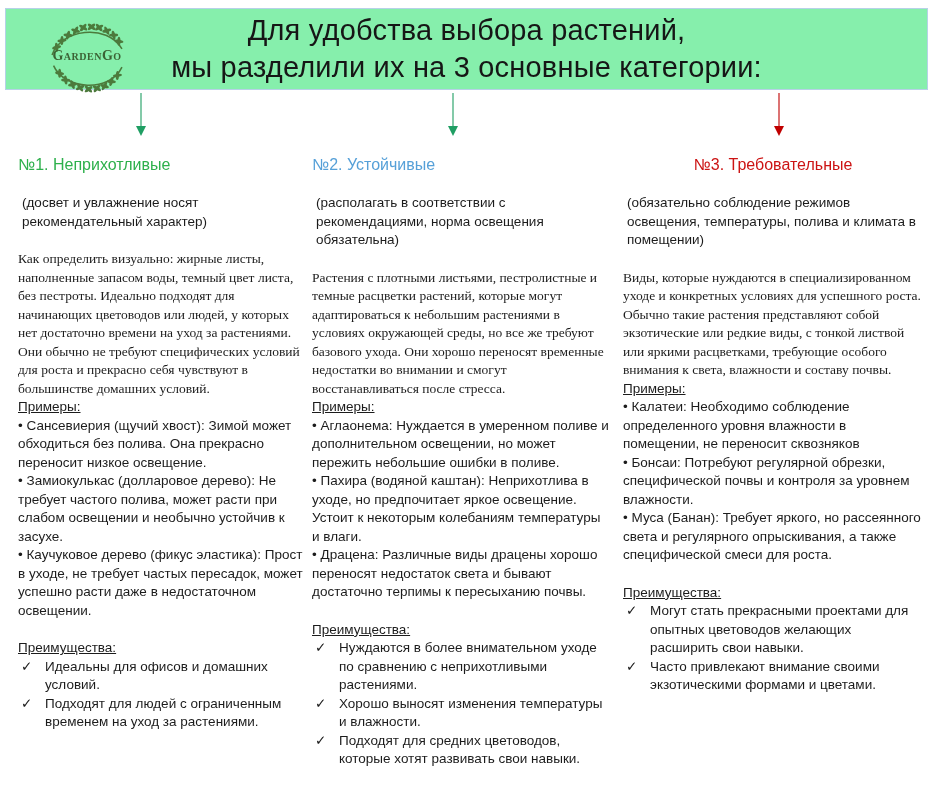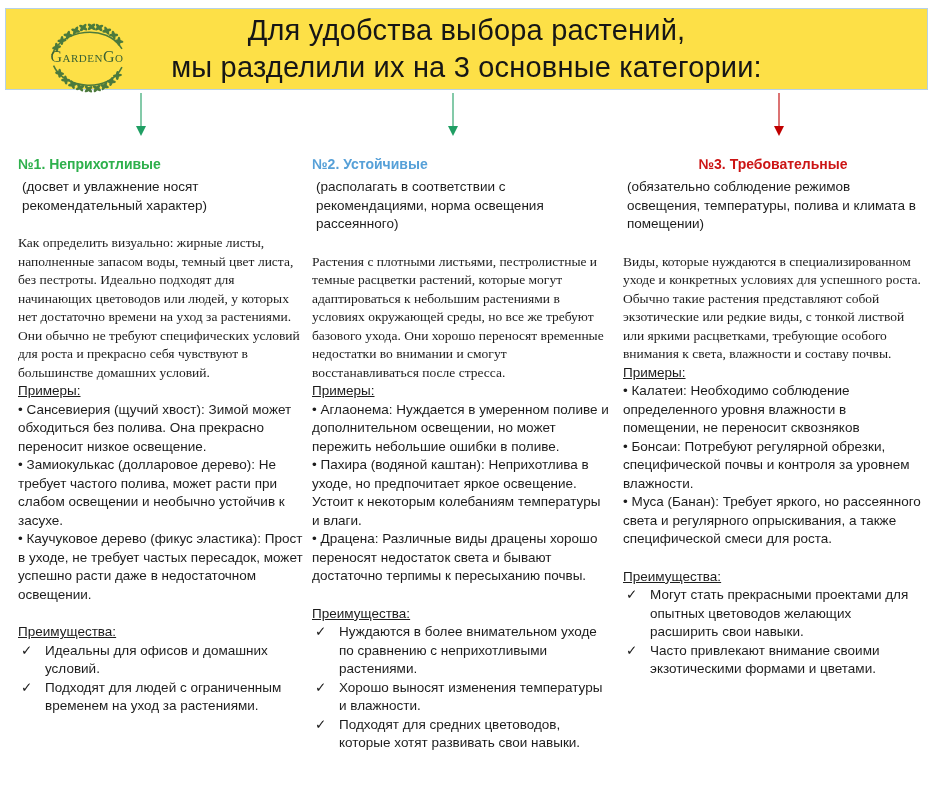--- a/index.html
+++ b/index.html
@@ -9,21 +9,21 @@
     background: #ffffff;
     font-family: "Liberation Sans", sans-serif;
     color: #1c1c1c;
     position: relative;
     overflow: hidden;
   }
 
   
   .banner {
     position: absolute; left: 5px; top: 8px; width: 923px; height: 82px;
-    background: #fde047;
+    background: #86efac;
     border: 1px solid #b6d1e7;
     display: flex; align-items: center; justify-content: center;
   }
   .title {
     text-align: center;
     font-size: 29px;
     line-height: 37px;
     color: #161616;
     letter-spacing: 0.2px;
   }
@@ -31,22 +31,22 @@
   
   .logo {
     position: absolute; left: 20px; top: 11px; width: 122px; height: 76px;
   }
   .logo svg { position: absolute; left: 14px; top: 0; }
   .logo-text {
     position: absolute; left: 0; top: 28px; width: 100%;
     text-align: center;
     font-family: "Liberation Serif", serif;
     font-variant: small-caps;
-    font-weight: 400;
-    font-size: 16px;
+    font-weight: 700;
+    font-size: 14px;
     color: #3b6234;
     letter-spacing: 0.5px;
   }
 
   
   .arrow { position: absolute; top: 93px; width: 16px; height: 45px; }
   .arrow .stem {
     position: absolute; left: 50%; transform: translateX(-50%);
     top: 0; width: 2px; height: 34px; opacity: 0.55;
   }
@@ -65,22 +65,22 @@
   .columns {
     position: absolute; left: 18px; top: 155px; width: 905px;
     display: flex; align-items: flex-start;
   }
   .col { font-size: 13.5px; line-height: 18.5px; }
   .col-1 { width: 288px; }
   .col-2 { width: 297px; margin-left: 6px; }
   .col-3 { width: 300px; margin-left: 14px; }
 
   .col-title {
-    margin: 0 0 4px 0;
-    font-size: 14px; font-weight: 700; line-height: 19px;
+    margin: 0 0 20px 0;
+    font-size: 16px; font-weight: 400; line-height: 19px;
   }
   .subtitle { margin: 0 0 19px 4px; }
   .description { margin: 0; font-family: Liberation Serif, serif; }
   .list-label { margin: 0; text-decoration: underline; }
   .bullet { margin: 0; }
   .bullet::before { content: "\2022  "; }
   .adv-label { margin-top: 19px; }
   .check { margin: 0; position: relative; padding-left: 27px; }
   .check::before { content: "\2713"; position: absolute; left: 3px; top: 0; }
 </style>
@@ -169,21 +169,21 @@
     <p class="bullet">Сансевиерия (щучий хвост): Зимой может обходиться без полива. Она прекрасно переносит низкое освещение.</p>
     <p class="bullet">Замиокулькас (долларовое дерево): Не требует частого полива, может расти при слабом освещении и необычно устойчив к засухе.</p>
     <p class="bullet">Каучуковое дерево (фикус эластика): Прост в уходе, не требует частых пересадок, может успешно расти даже в недостаточном освещении.</p>
     <p class="list-label adv-label">Преимущества:</p>
     <p class="check">Идеальны для офисов и домашних условий.</p>
     <p class="check">Подходят для людей с ограниченным временем на уход за растениями.</p>
   </section>
 
   <section class="col col-2">
     <h3 class="col-title" style="color: rgb(86, 160, 216);">№2. Устойчивые</h3>
-    <p class="subtitle">(располагать в соответствии с рекомендациями, норма освещения рассеянного)</p>
+    <p class="subtitle">(располагать в соответствии с рекомендациями, норма освещения обязательна)</p>
     <p class="description">Растения с плотными листьями, пестролистные и темные расцветки растений, которые могут адаптироваться к небольшим растениями в условиях окружающей среды, но все же требуют базового ухода. Они хорошо переносят временные недостатки во внимании и смогут восстанавливаться после стресса.</p>
     <p class="list-label">Примеры:</p>
     <p class="bullet">Аглаонема: Нуждается в умеренном поливе и дополнительном освещении, но может пережить небольшие ошибки в поливе.</p>
     <p class="bullet">Пахира (водяной каштан): Неприхотлива в уходе, но предпочитает яркое освещение. Устоит к некоторым колебаниям температуры и влаги.</p>
     <p class="bullet">Драцена: Различные виды драцены хорошо переносят недостаток света и бывают достаточно терпимы к пересыханию почвы.</p>
     <p class="list-label adv-label">Преимущества:</p>
     <p class="check">Нуждаются в более внимательном уходе по сравнению с неприхотливыми растениями.</p>
     <p class="check">Хорошо выносят изменения температуры и влажности.</p>
     <p class="check">Подходят для средних цветоводов, которые хотят развивать свои навыки.</p>
   </section>

